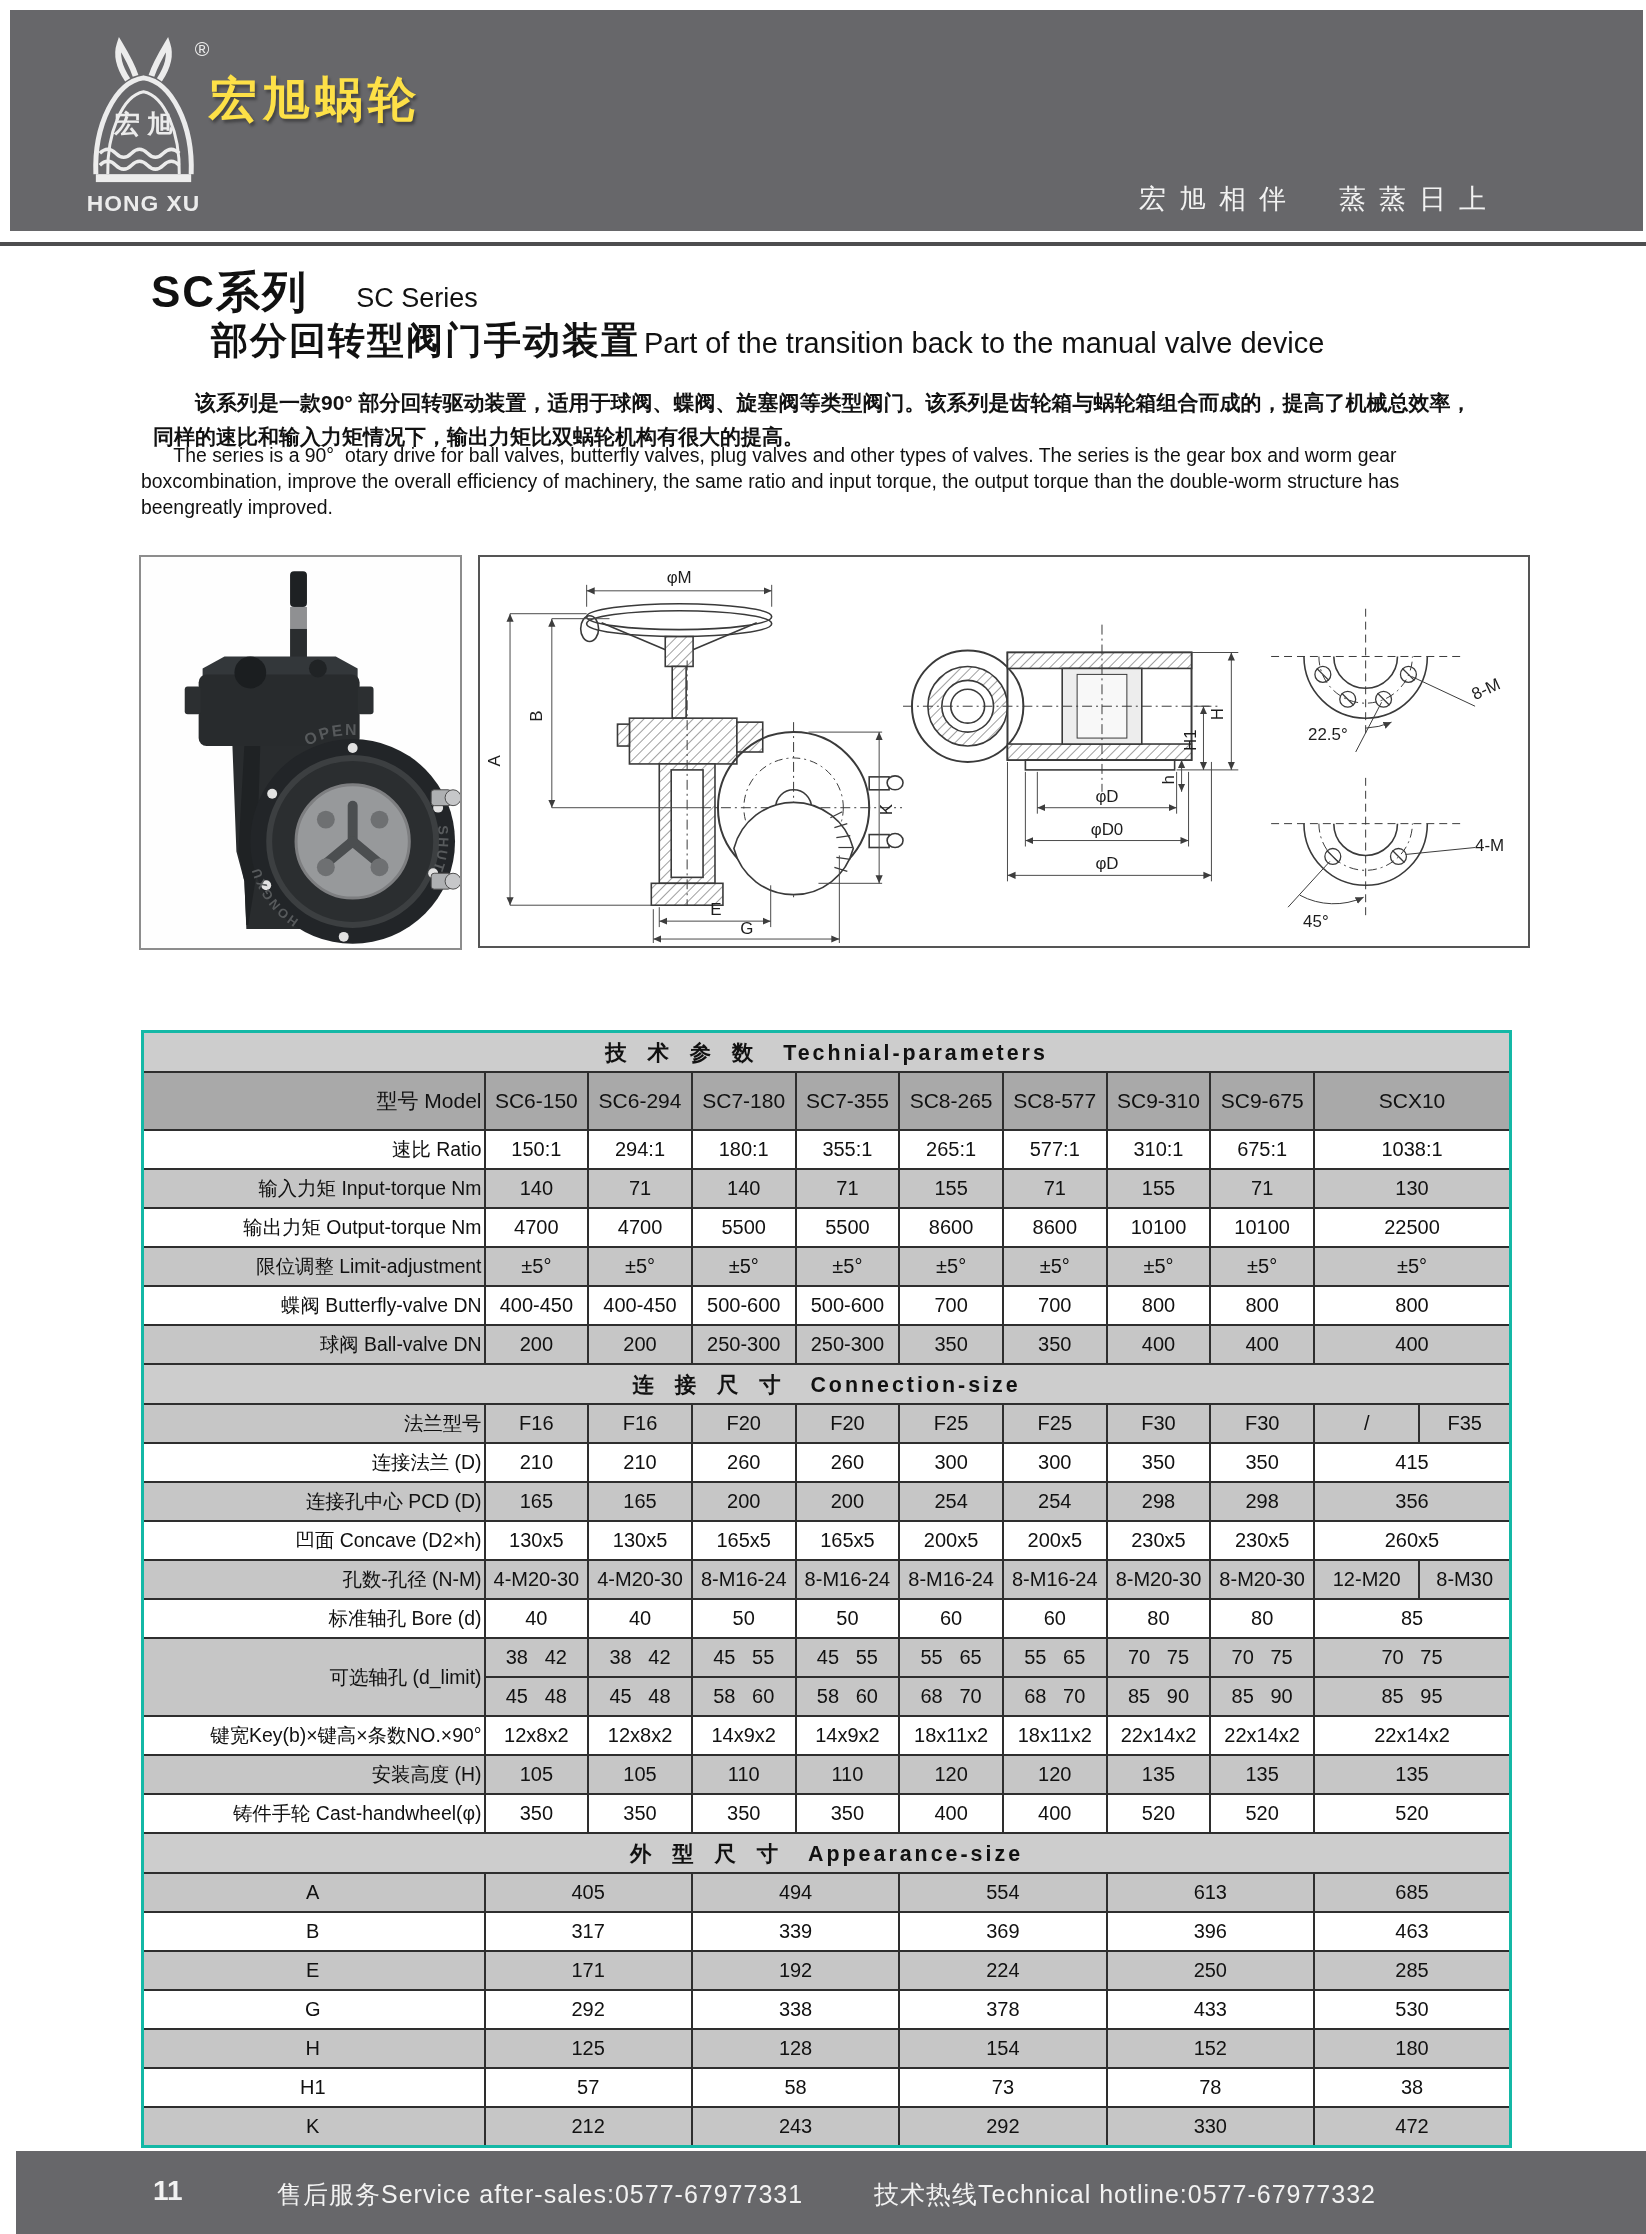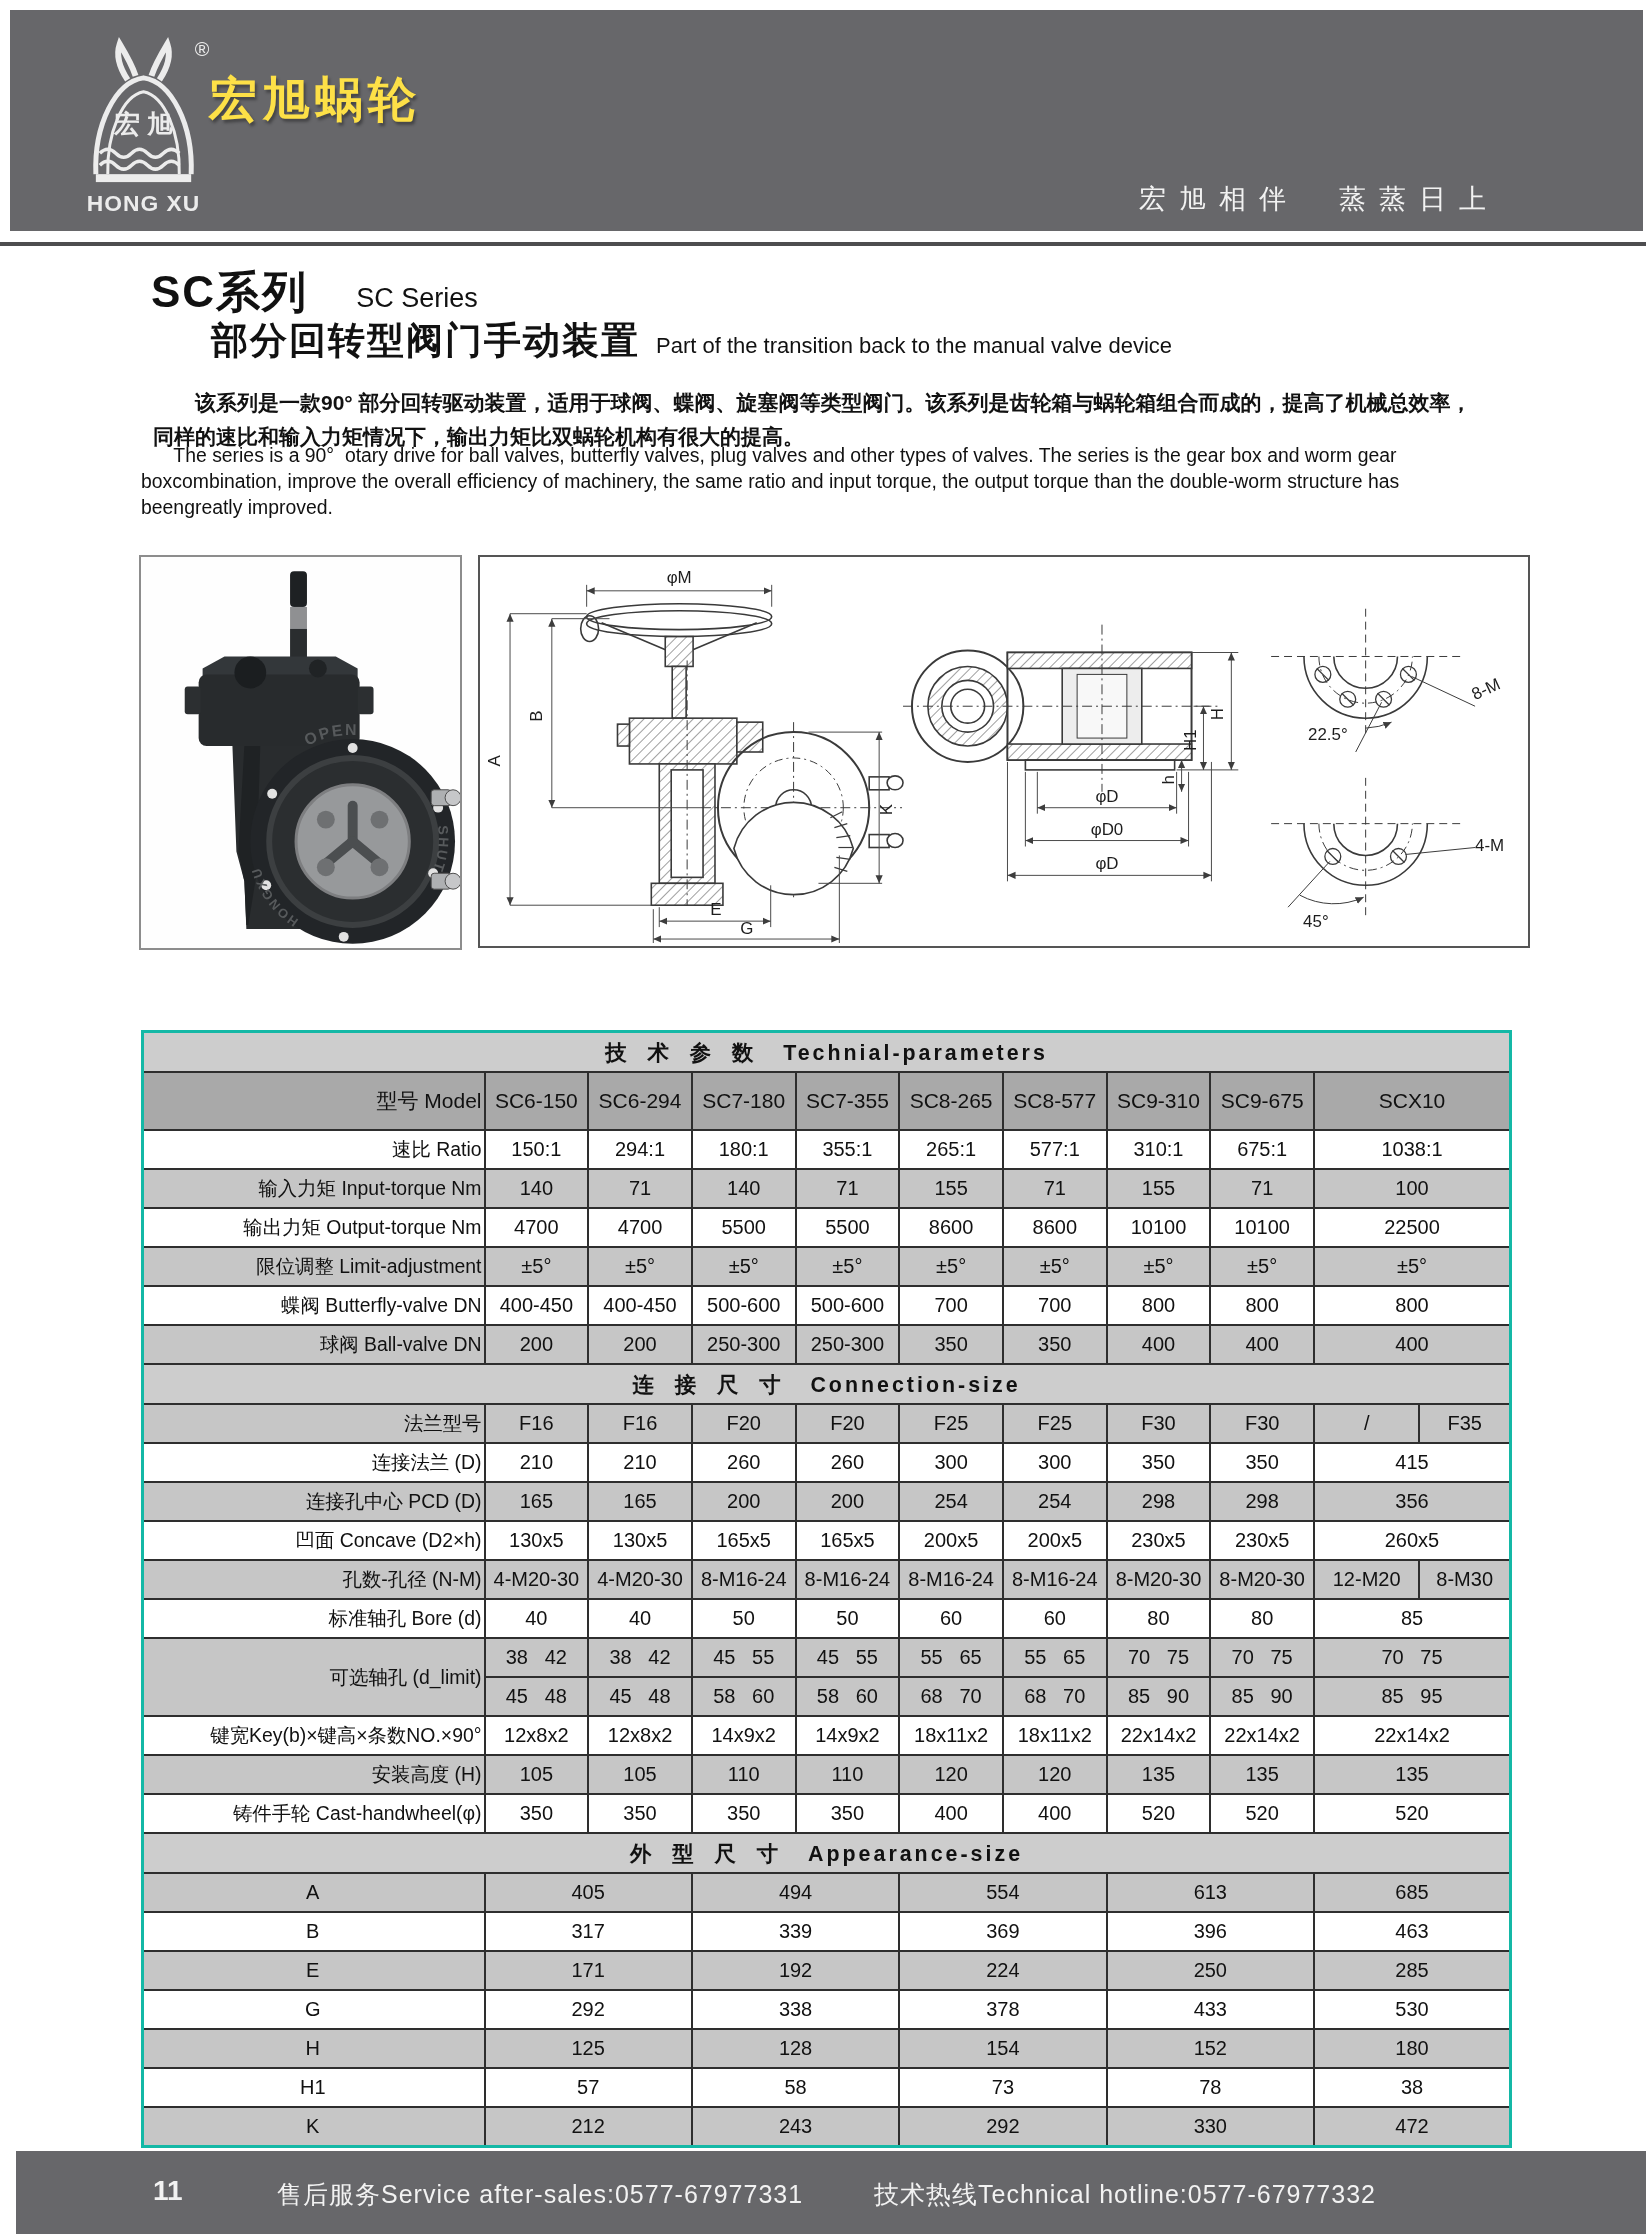--- a/index.html
+++ b/index.html
@@ -14,21 +14,21 @@
   .slogan{position:absolute;right:144px;bottom:14px;font-size:27px;color:#f2f2f2;
           letter-spacing:13px;white-space:nowrap}
   .hdr-rule{position:absolute;left:0;top:242px;width:1647px;height:4px;background:#4d4d4f}
 
   
   .series-row{position:absolute;left:151px;top:263px;white-space:nowrap}
   .series-cn{font-size:44px;font-weight:bold;letter-spacing:2px}
   .series-en{font-size:27px;margin-left:48px;font-weight:normal}
   .subtitle-row{position:absolute;left:211px;top:316px;white-space:nowrap}
   .sub-cn{font-size:37px;font-weight:bold;letter-spacing:2px}
-  .sub-en{font-size:22px;margin-left:16px}
+  .sub-en{font-size:29px;margin-left:4px}
   .desc-cn{position:absolute;left:141px;top:374px;width:1423px;margin:12px;font-size:21px;
            font-weight:bold;line-height:34px;white-space:pre-wrap}
   .desc-en{position:absolute;left:141px;top:442px;width:1403px;margin:0;font-size:19.4px;
            line-height:26px;white-space:pre-wrap}
 
   
   .photo-box{position:absolute;left:139px;top:555px;width:323px;height:395px;margin:0;
              border:2px solid #8d8d8d;background:#fefefe;box-sizing:border-box}
   .drawing-box{position:absolute;left:478px;top:555px;width:1052px;height:393px;margin:0;
              border:2px solid #555;background:#fff;box-sizing:border-box}
@@ -363,21 +363,21 @@
           <tr class="shade">
             <td class="label">输入力矩 Input-torque Nm</td>
             <td>140</td>
             <td>71</td>
             <td>140</td>
             <td>71</td>
             <td>155</td>
             <td>71</td>
             <td>155</td>
             <td>71</td>
-            <td colspan="2">100</td>
+            <td colspan="2">130</td>
           </tr>
           <tr class="plain">
             <td class="label">输出力矩 Output-torque Nm</td>
             <td>4700</td>
             <td>4700</td>
             <td>5500</td>
             <td>5500</td>
             <td>8600</td>
             <td>8600</td>
             <td>10100</td>

